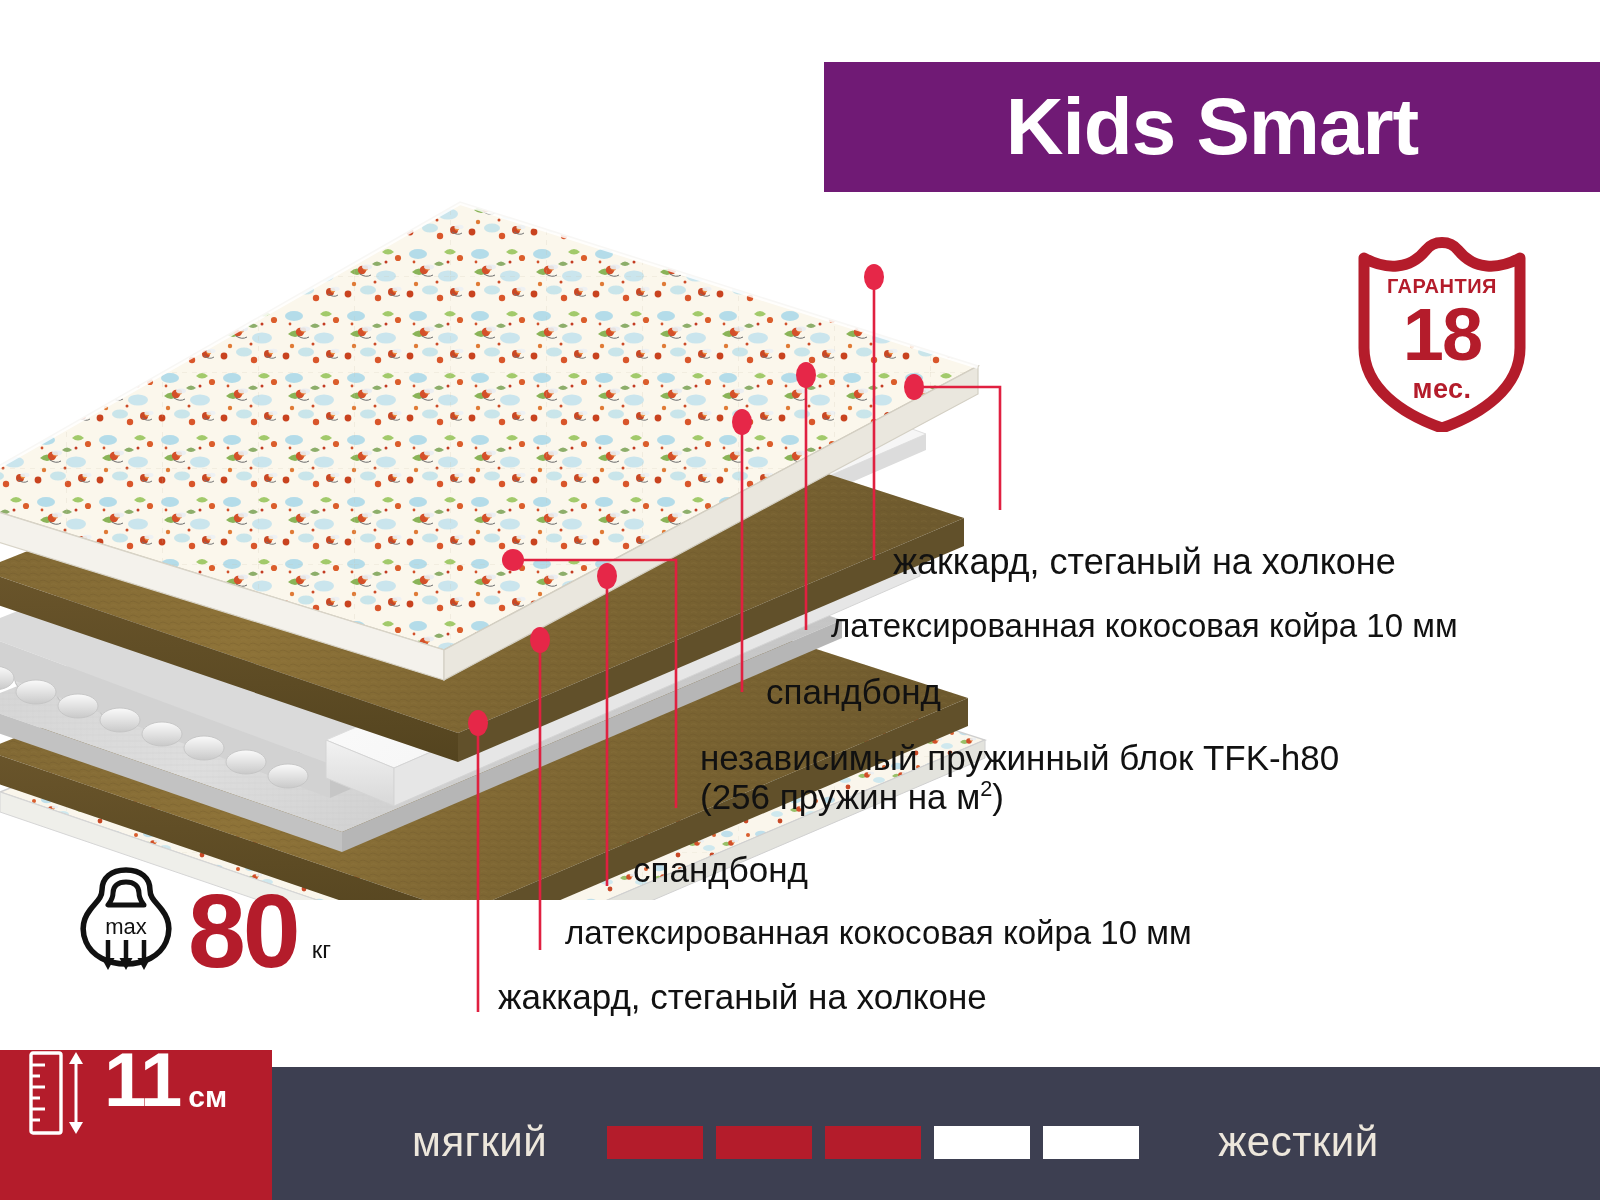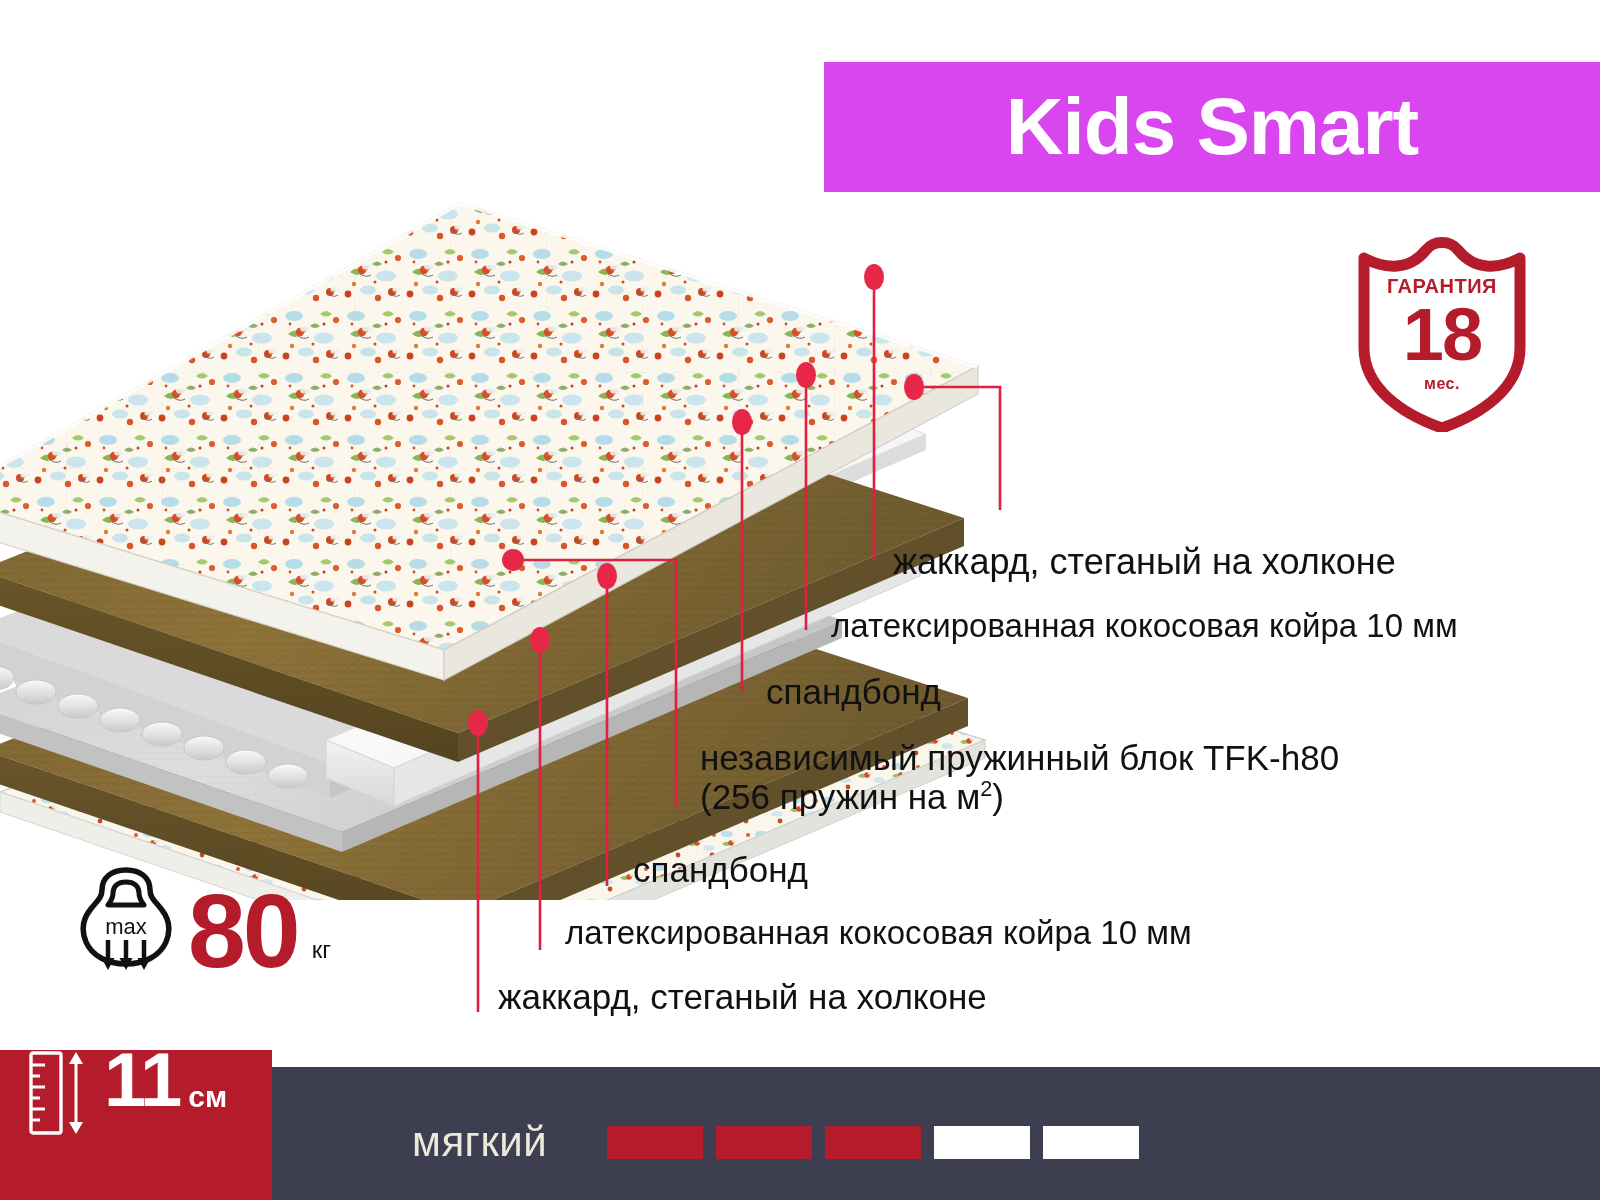--- a/index.html
+++ b/index.html
@@ -28,21 +28,21 @@
   #warranty-badge{
     position:absolute;left:1352px;top:236px;width:180px;height:196px;
   }
   #warranty-badge svg{position:absolute;inset:0;}
   #warranty-badge .wt{
     position:absolute;left:0;right:0;text-align:center;
     color:#B41C2B;font-weight:700;line-height:1;
   }
   #warranty-badge .w-top{top:40px;font-size:20px;letter-spacing:.5px;}
   #warranty-badge .w-num{top:62px;font-size:74px;letter-spacing:-2px;}
-  #warranty-badge .w-bot{top:140px;font-size:16px;letter-spacing:.5px;}
+  #warranty-badge .w-bot{top:140px;font-size:27px;letter-spacing:.5px;}
 
   
   #mattress-illustration{position:absolute;left:-30px;top:180px;width:1030px;height:720px;}
   #mattress-illustration svg{width:100%;height:100%;display:block;}
 
   
   #callout-lines{position:absolute;left:0;top:0;width:1600px;height:1200px;pointer-events:none;}
 
   
   .layer-label{
@@ -309,21 +309,21 @@
       <ellipse cx="806" cy="375" rx="10" ry="13"></ellipse>
       <ellipse cx="914" cy="387" rx="10" ry="13"></ellipse>
       <ellipse cx="742" cy="422" rx="10" ry="13"></ellipse>
       <ellipse cx="513" cy="560" rx="11" ry="11"></ellipse>
       <ellipse cx="607" cy="576" rx="10" ry="13"></ellipse>
       <ellipse cx="540" cy="640" rx="10" ry="13"></ellipse>
       <ellipse cx="478" cy="723" rx="10" ry="13"></ellipse>
     </g>
   </svg>
 
-  <div id="title-banner" style="background: #d946ef;">
+  <div id="title-banner" style="background: #701a75;">
     <span class="txt">Kids Smart</span>
   </div>
 
   <div id="warranty-badge">
     <svg viewBox="0 0 180 196" xmlns="http://www.w3.org/2000/svg">
       <path d="M12 22 L12 112 C12 152 50 178 90 192 C130 178 168 152 168 112 L168 22
                C146 34 122 34 106 14 C98 4 82 4 74 14 C58 34 34 34 12 22 Z" fill="none" stroke="#B41C2B" stroke-width="11" stroke-linejoin="round"></path>
     </svg>
     <div class="wt w-top">ГАРАНТИЯ</div>
     <div class="wt w-num">18</div>
@@ -396,16 +396,17 @@
       <span class="fw-label" id="firmness-soft">мягкий</span>
 
       <div id="firmness-scale">
         <span class="seg on" style="background: rgb(180, 28, 43);"></span>
         <span class="seg on" style="background: rgb(180, 28, 43);"></span>
         <span class="seg on" style="background: rgb(180, 28, 43);"></span>
         <span class="seg off" style="background: rgb(255, 255, 255);"></span>
         <span class="seg off" style="background: rgb(255, 255, 255);"></span>
       </div>
 
+      <span class="fw-label" id="firmness-hard">жесткий</span>
     </div>
   </div>
 
 </div>
 
 </body></html>

